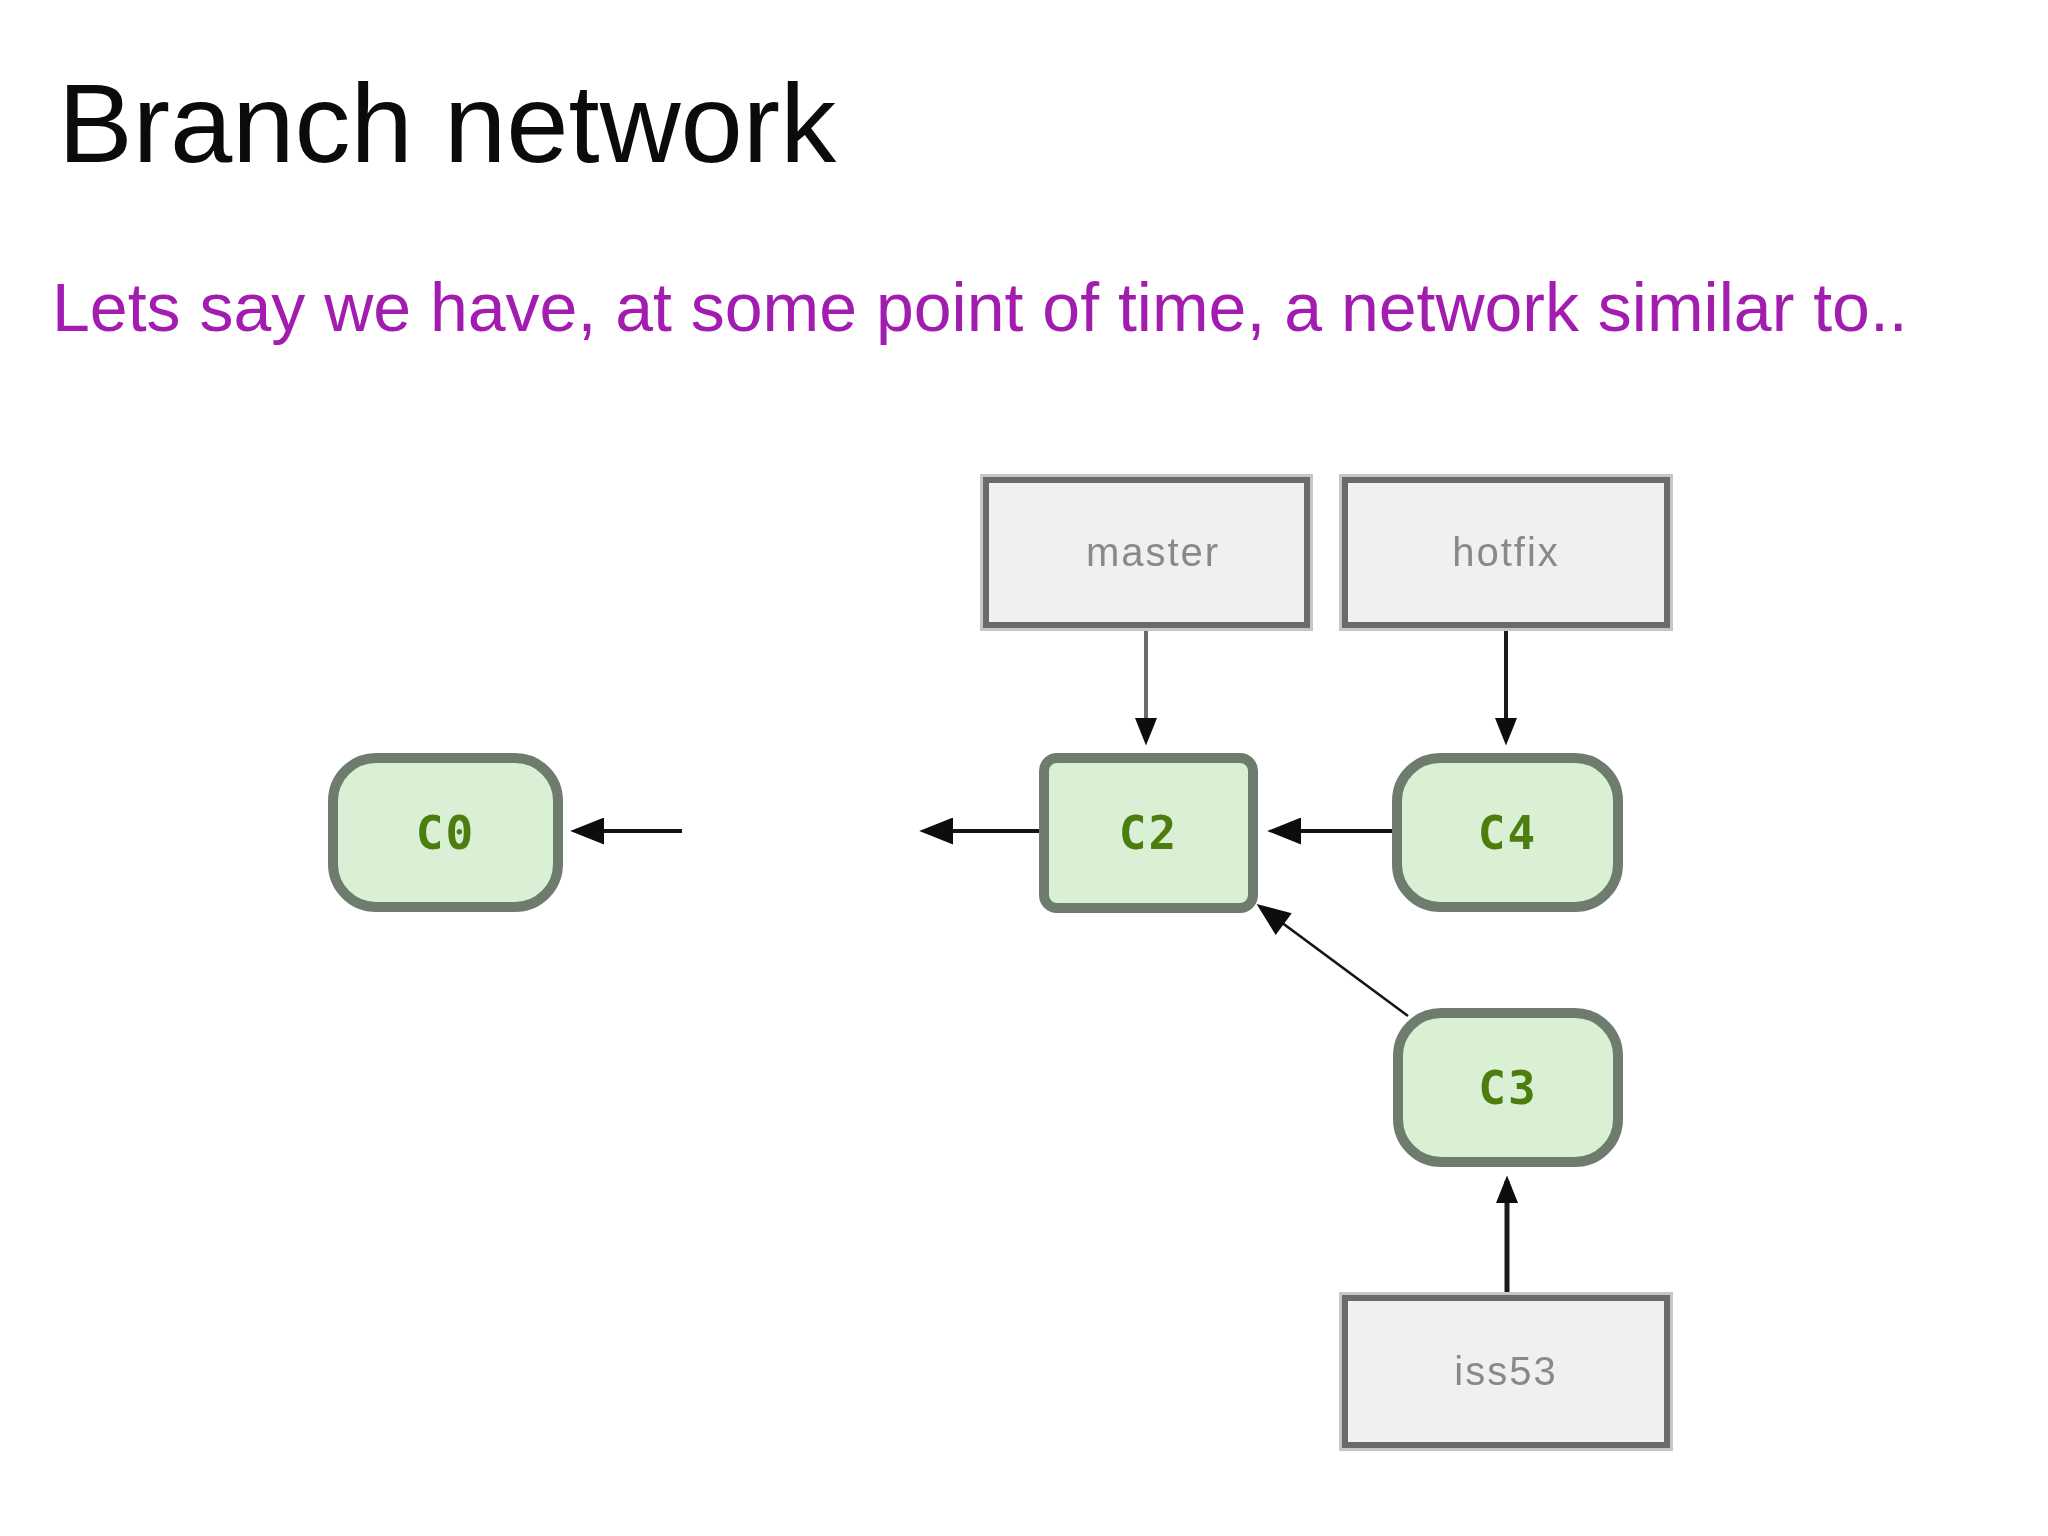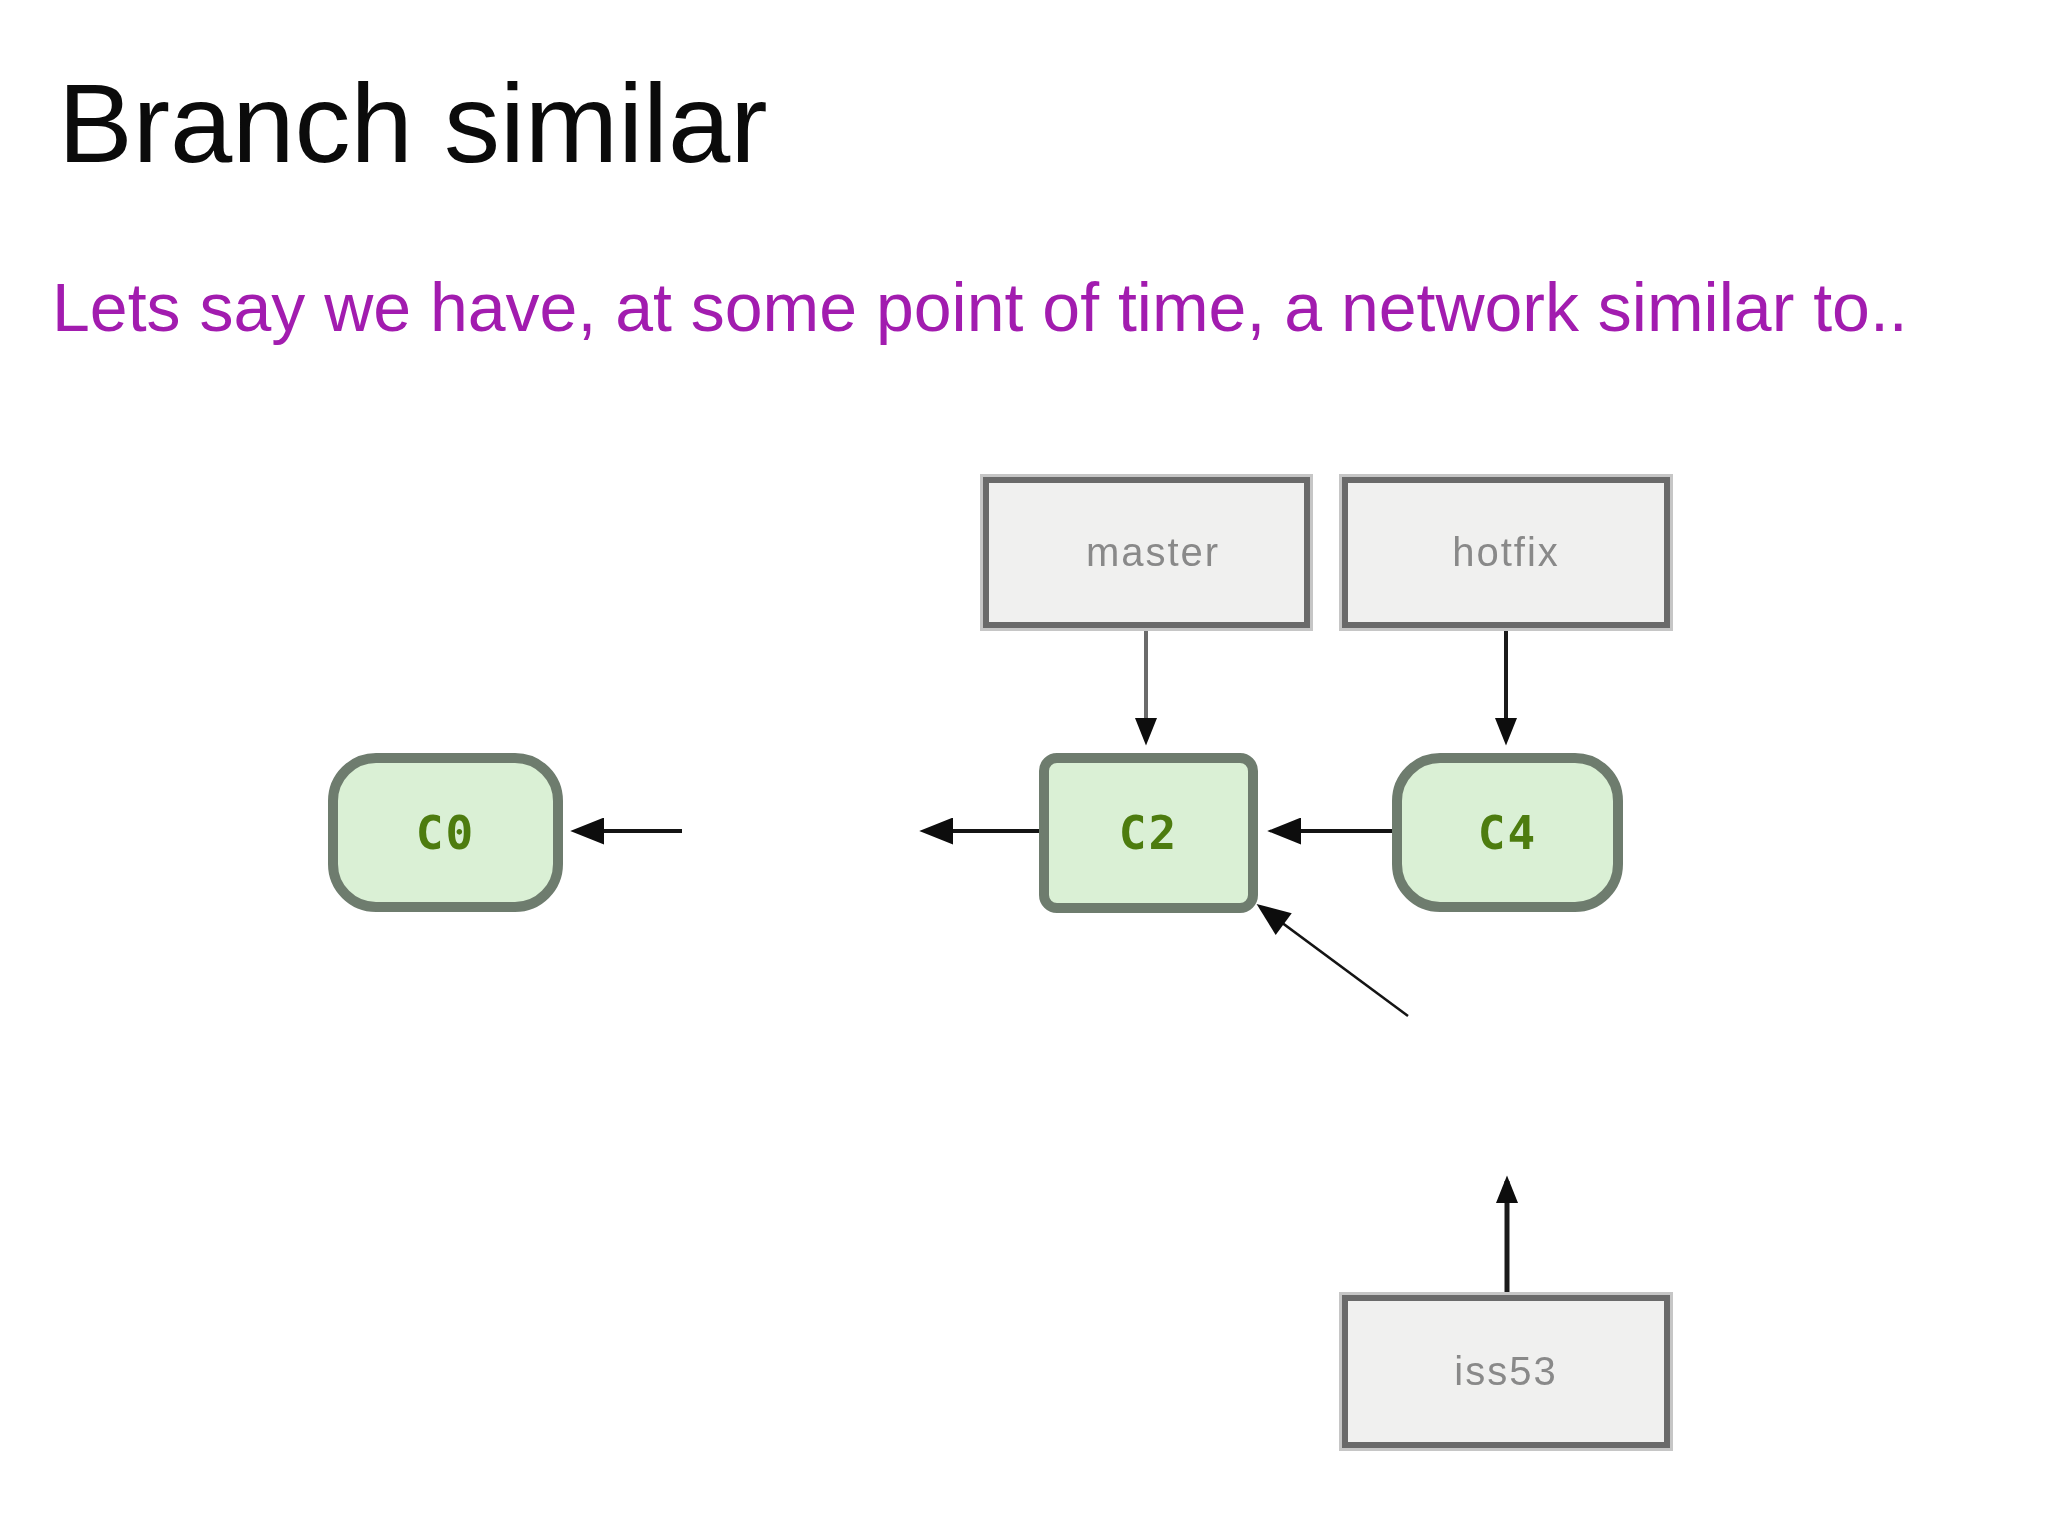--- a/index.html
+++ b/index.html
@@ -89,21 +89,21 @@
   #box-c1 { left: 682px;  top: 753px;  width: 230px; height: 159px; }
   #box-c2 { left: 1039px; top: 753px;  width: 219px; height: 160px; border-radius: 18px; }
   #box-c4 { left: 1392px; top: 753px;  width: 231px; height: 159px; }
   #box-c3 { left: 1393px; top: 1008px; width: 230px; height: 159px; }
 </style>
 </head>
 <body>
 
 <div class="slide">
 
-  <h1 class="slide-title">Branch similar</h1>
+  <h1 class="slide-title">Branch network</h1>
   <p class="slide-subtitle">Lets say we have, at some point of time, a network similar to..</p>
 
   <div class="diagram">
 
     <svg class="arrow-layer" width="2048" height="1536" viewBox="0 0 2048 1536" xmlns="http://www.w3.org/2000/svg">
       <defs>
         <marker id="mh" viewBox="0 0 10 8" markerUnits="userSpaceOnUse" markerWidth="36" markerHeight="27" refX="8" refY="4" orient="auto">
           <path d="M0,0 L10,4 L0,8 Z" fill="#0d0d0d"></path>
         </marker>
         <marker id="mv" viewBox="0 0 10 8" markerUnits="userSpaceOnUse" markerWidth="42" markerHeight="22" refX="8" refY="4" orient="auto">
@@ -120,15 +120,16 @@
       <line x1="1408" y1="1016" x2="1262" y2="908" stroke="#141414" stroke-width="2.5" marker-end="url(#mh)"></line>
     </svg>
 
     <div class="branch-label" id="box-master">master</div>
     <div class="branch-label" id="box-hotfix">hotfix</div>
     <div class="branch-label" id="box-iss53">iss53</div>
 
     <div class="commit" id="box-c0">C0</div>
     <div class="commit" id="box-c2">C2</div>
     <div class="commit" id="box-c4">C4</div>
+    <div class="commit" id="box-c3">C3</div>
 
   </div>
 </div>
 
 </body></html>

